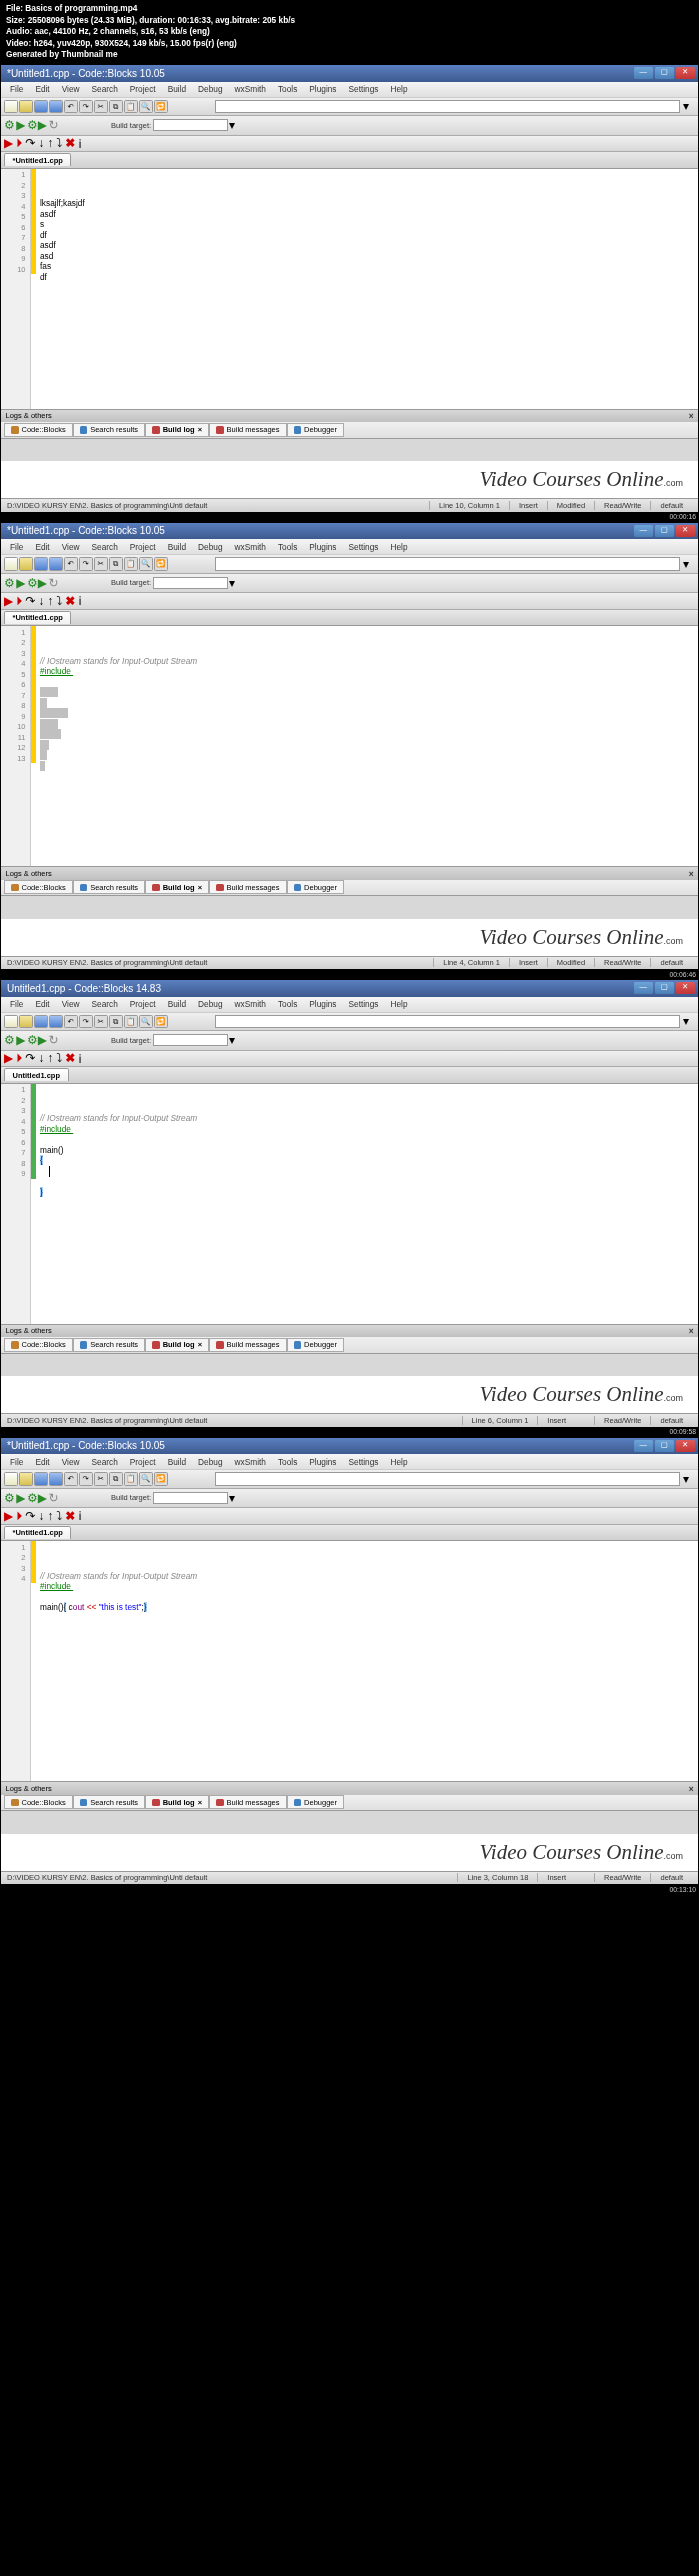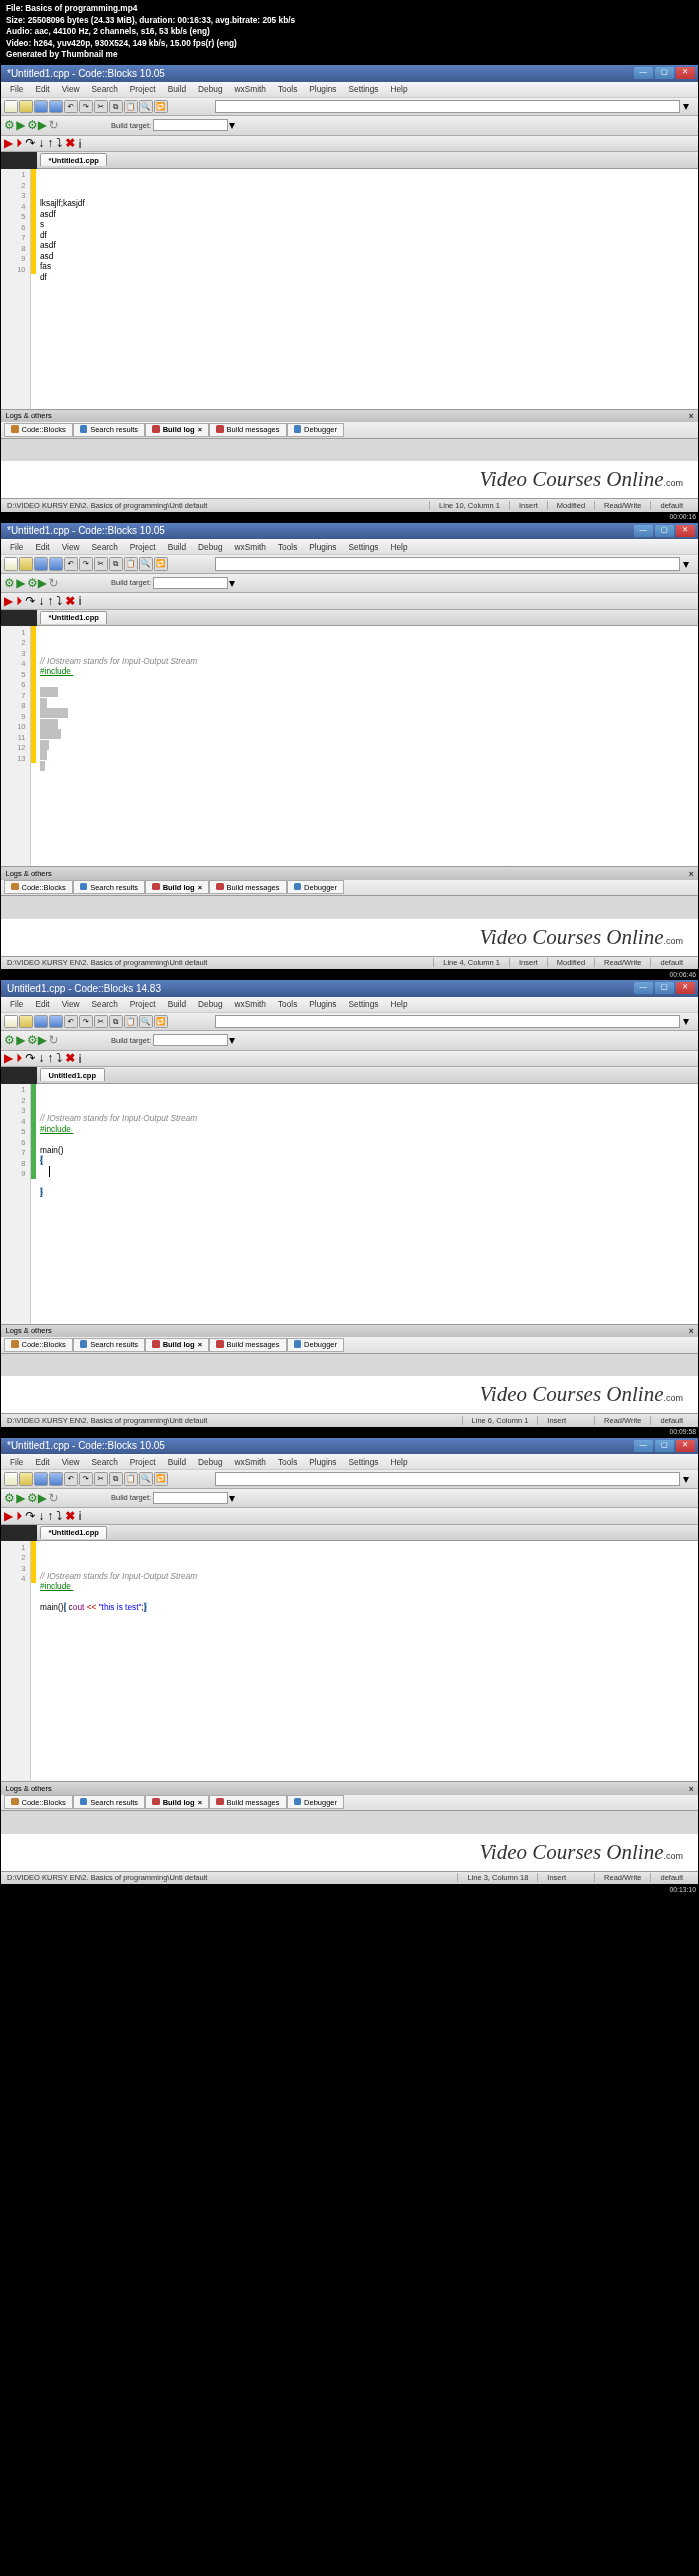--- a/index.html
+++ b/index.html
@@ -20,36 +20,36 @@
 .tb-icon { width: 13.5px; height: 13.5px; background: #ddd; border: 0.8px solid #999; border-radius: 1.5px; font-size: 7.5px; text-align: center; line-height: 12px; }
 .tb-icon.new { background: linear-gradient(#fff, #e8e8c0); }
 .tb-icon.open { background: linear-gradient(#f5e8a0, #d8c050); }
 .tb-icon.save { background: linear-gradient(#a0c0f0, #5080d0); }
 .toolbar2 { background: linear-gradient(#f0f0f0, #d8d8d8); height: 19.5px; display: flex; align-items: center; padding: 0 3px; gap: 1.5px; border-bottom: 0.8px solid #aaa; }
 .build-target { font-size: 7.5px; color: #333; margin-left: 3px; padding-left: 48px; }
 .bt-input { width: 75px; height: 12px; border: 0.8px solid #999; background: #fff; font-size: 7.5px; }
 .search-bar { display: flex; align-items: center; gap: 3px; flex: 1; justify-content: flex-end; padding-right: 6px; }
 .search-input { width: 465px; height: 13.5px; border: 0.8px solid #999; background: #fff; }
 .toolbar3 { background: linear-gradient(#f0f0f0, #d8d8d8); height: 16.5px; display: flex; align-items: center; padding: 0 3px; gap: 3px; border-bottom: 0.8px solid #aaa; }
-.tab-bar { background: linear-gradient(#e8e8e8, #d0d0d0); height: 16.5px; display: flex; align-items: center; padding: 0 3px; border-bottom: 0.8px solid #999; margin-left: 36px; }
+.tab-bar { background: linear-gradient(#e8e8e8, #d0d0d0); height: 16.5px; display: flex; align-items: center; padding: 0 3px; border-bottom: 0.8px solid #999; }
 .file-tab { background: linear-gradient(#fff, #f0f0f0); border: 0.8px solid #999; border-bottom: none; padding: 1.5px 7.5px; font-size: 7.5px; font-weight: bold; border-radius: 2.3px 2.3px 0 0; }
 .code-area { background: #fff; height: 240px; display: flex; position: relative; }
 .gutter { width: 30px; background: #f0f0f0; border-right: 0.8px solid #ccc; }
 .line-numbers { color: #888; font-size: 7.5px; font-family: 'Courier New', monospace; text-align: right; padding: 1.5px 4.5px; line-height: 10.5px; }
 .change-marker { width: 4.5px; background: #ffcc00; }
 .code-text { font-family: 'Courier New', monospace; font-size: 8.3px; padding: 1.5px 4.5px; line-height: 10.5px; color: #000; white-space: pre; margin-top: 28px; }
 .code-comment { color: #888; font-style: italic; }
 .code-preproc { color: #008000; text-decoration: underline; }
 .code-string { color: #0000ff; }
 .highlight { background: #c0c0c0; }
 .cursor-line { display: inline-block; width: 0.8px; height: 10.5px; background: #000; vertical-align: middle; }
 .logs-header { background: linear-gradient(#d8d8d8, #c0c0c0); height: 13.5px; font-size: 7.5px; padding: 1.5px 4.5px; border-top: 0.8px solid #999; display: flex; justify-content: space-between; }
 .logs-close { font-size: 8.3px; color: #333; font-weight: bold; }
 .logs-tabs { background: linear-gradient(#f0f0f0, #e0e0e0); height: 16.5px; display: flex; align-items: center; padding: 0 3px; gap: 0; border-bottom: 0.8px solid #999; }
-.log-tab { background: #f5f5f5; border: 0.8px solid #aaa; padding: 1.5px 6px; font-size: 7.5px; display: flex; gap: 3px; }
+.log-tab { background: #f5f5f5; border: 0.8px solid #aaa; padding: 1.5px 6px; font-size: 7.5px; display: flex; align-items: center; gap: 3px; }
 .log-tab.active { font-weight: bold; }
 .log-tab-icon { width: 7.5px; height: 7.5px; border-radius: 1.5px; display: inline-block; }
 .log-panel { background: #d8d8d8; height: 22.5px; }
 .watermark { background: #fff; text-align: right; padding: 6px 15px; font-family: 'Times New Roman', serif; font-size: 21px; font-style: italic; color: #333; }
 .watermark .com { font-size: 9px; font-style: normal; }
 .status-bar { background: linear-gradient(#e8e8e8, #d0d0d0); height: 13.5px; display: flex; align-items: center; font-size: 7.5px; color: #333; padding: 0 6px; border-top: 0.8px solid #999; }
 .status-left { flex: 1; }
 .status-seg { padding: 0 9px; border-left: 0.8px solid #aaa; }
 .timecode { background: #000; color: #ccc; font-size: 6.8px; text-align: right; padding: 0.8px 3px; height: 9px; }
 .play-icon { color: #2a8a2a; }

